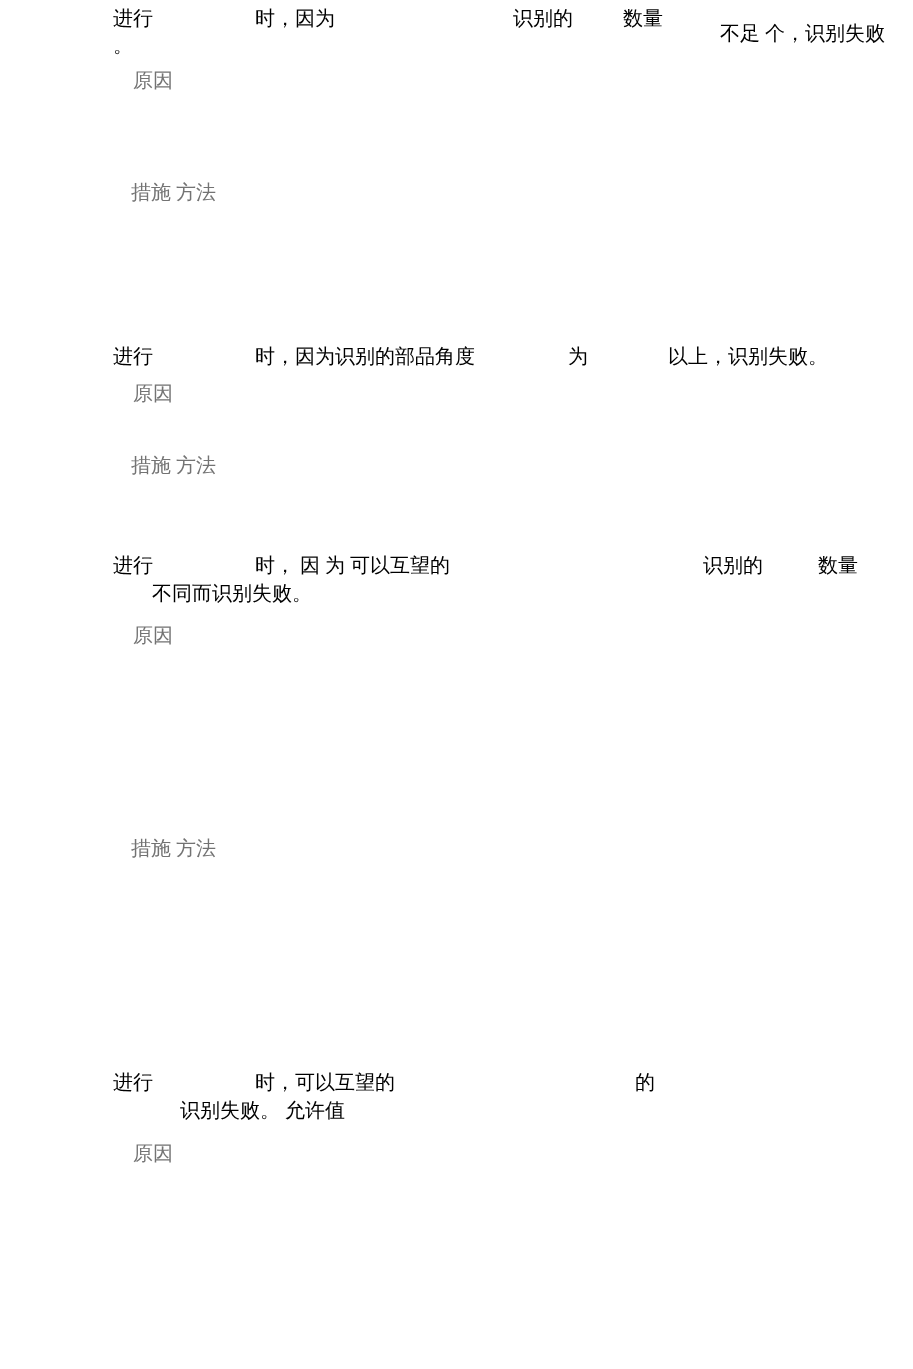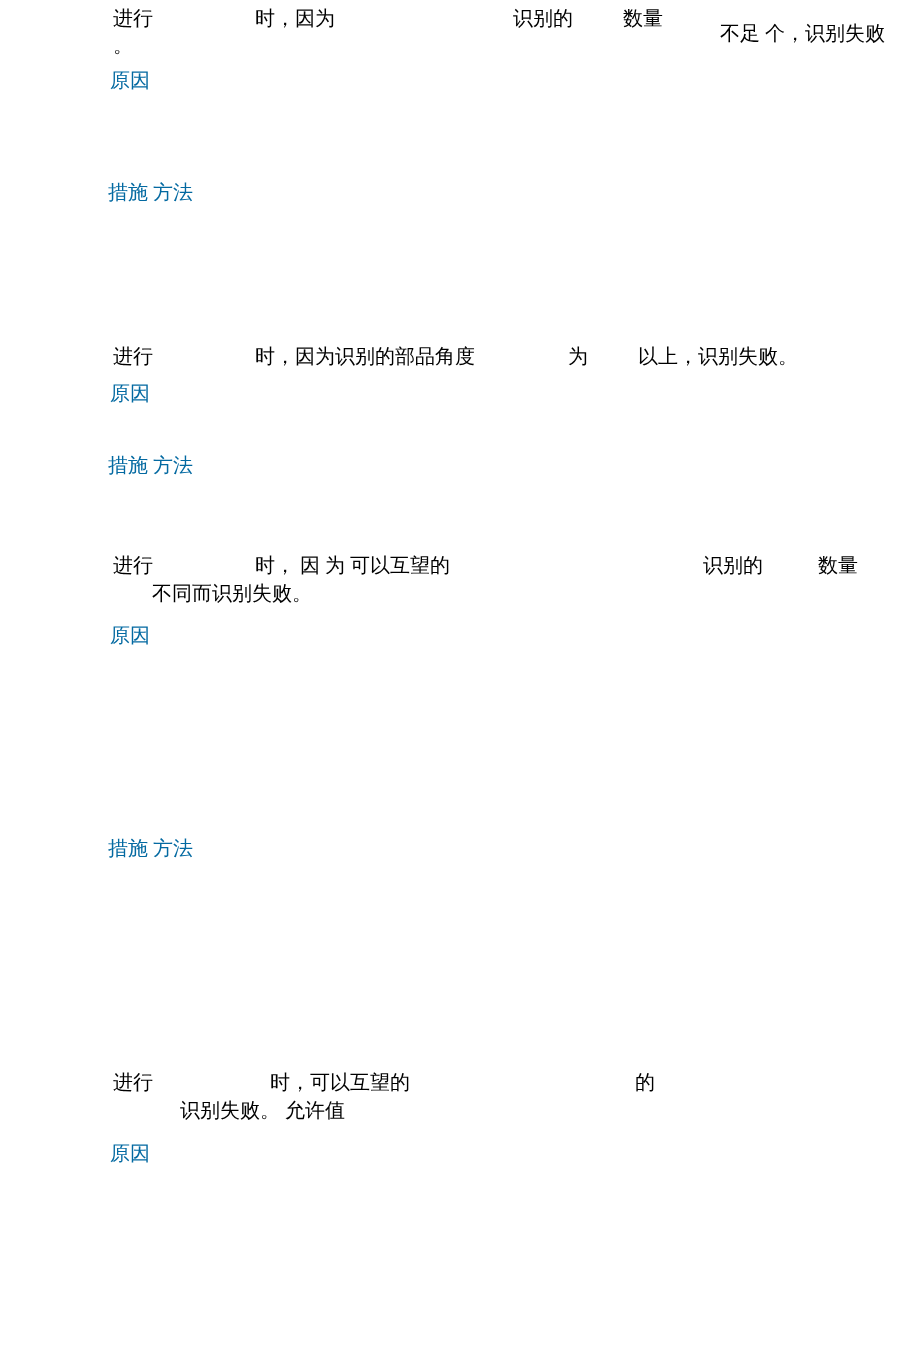--- a/index.html
+++ b/index.html
@@ -21,21 +21,22 @@
     font-size: 20px;
     line-height: 24px;
     white-space: pre;
     color: #000000;
   }
   .label {
     position: absolute;
     font-size: 20px;
     line-height: 24px;
     white-space: pre;
-    color: #0369a1;
+    color: #737373;
+    margin-left: 23px;
   }
   .divider {
     position: absolute;
     left: 0;
     top: 1364px;
     width: 913px;
     height: 3px;
     background: #000099;
   }
 </style>
@@ -49,34 +50,34 @@
   <span class="run" style="left:513px; top:6px;">识别的</span>
   <span class="run" style="left:623px; top:6px;">数量</span>
   <span class="run" style="left:720px; top:21px;">不足 个，识别失败</span>
   <span class="run" style="left:113px; top:33px;">。</span>
   <span class="label" style="left:110px; top:68px;">原因</span>
   <span class="label" style="left:108px; top:180px;">措施 方法</span>
 
   <span class="run" style="left:113px; top:344px;">进行</span>
   <span class="run" style="left:255px; top:344px;">时，因为识别的部品角度</span>
   <span class="run" style="left:568px; top:344px;">为</span>
-  <span class="run" style="left:638px; top:344px;">以上，识别失败。</span>
+  <span class="run" style="left:668px; top:344px;">以上，识别失败。</span>
   <span class="label" style="left:110px; top:381px;">原因</span>
   <span class="label" style="left:108px; top:453px;">措施 方法</span>
 
   <span class="run" style="left:113px; top:553px;">进行</span>
   <span class="run" style="left:255px; top:553px;">时， 因 为 可以互望的</span>
   <span class="run" style="left:703px; top:553px;">识别的</span>
   <span class="run" style="left:818px; top:553px;">数量</span>
   <span class="run" style="left:152px; top:581px;">不同而识别失败。</span>
   <span class="label" style="left:110px; top:623px;">原因</span>
   <span class="label" style="left:108px; top:836px;">措施 方法</span>
 
   <span class="run" style="left:113px; top:1070px;">进行</span>
-  <span class="run" style="left:270px; top:1070px;font-family:Liberation Serif, serif;">时，可以互望的</span>
+  <span class="run" style="left:255px; top:1070px;font-family:Liberation Serif, serif;">时，可以互望的</span>
   <span class="run" style="left:635px; top:1070px;">的</span>
   <span class="run" style="left:180px; top:1098px;">识别失败。 允许值</span>
   <span class="label" style="left:110px; top:1141px;">原因</span>
   <span class="label" style="left:108px; top:1249px;">措施 方法</span>
 
   <div class="divider"></div>
 
 </div>
 
 </body></html>

